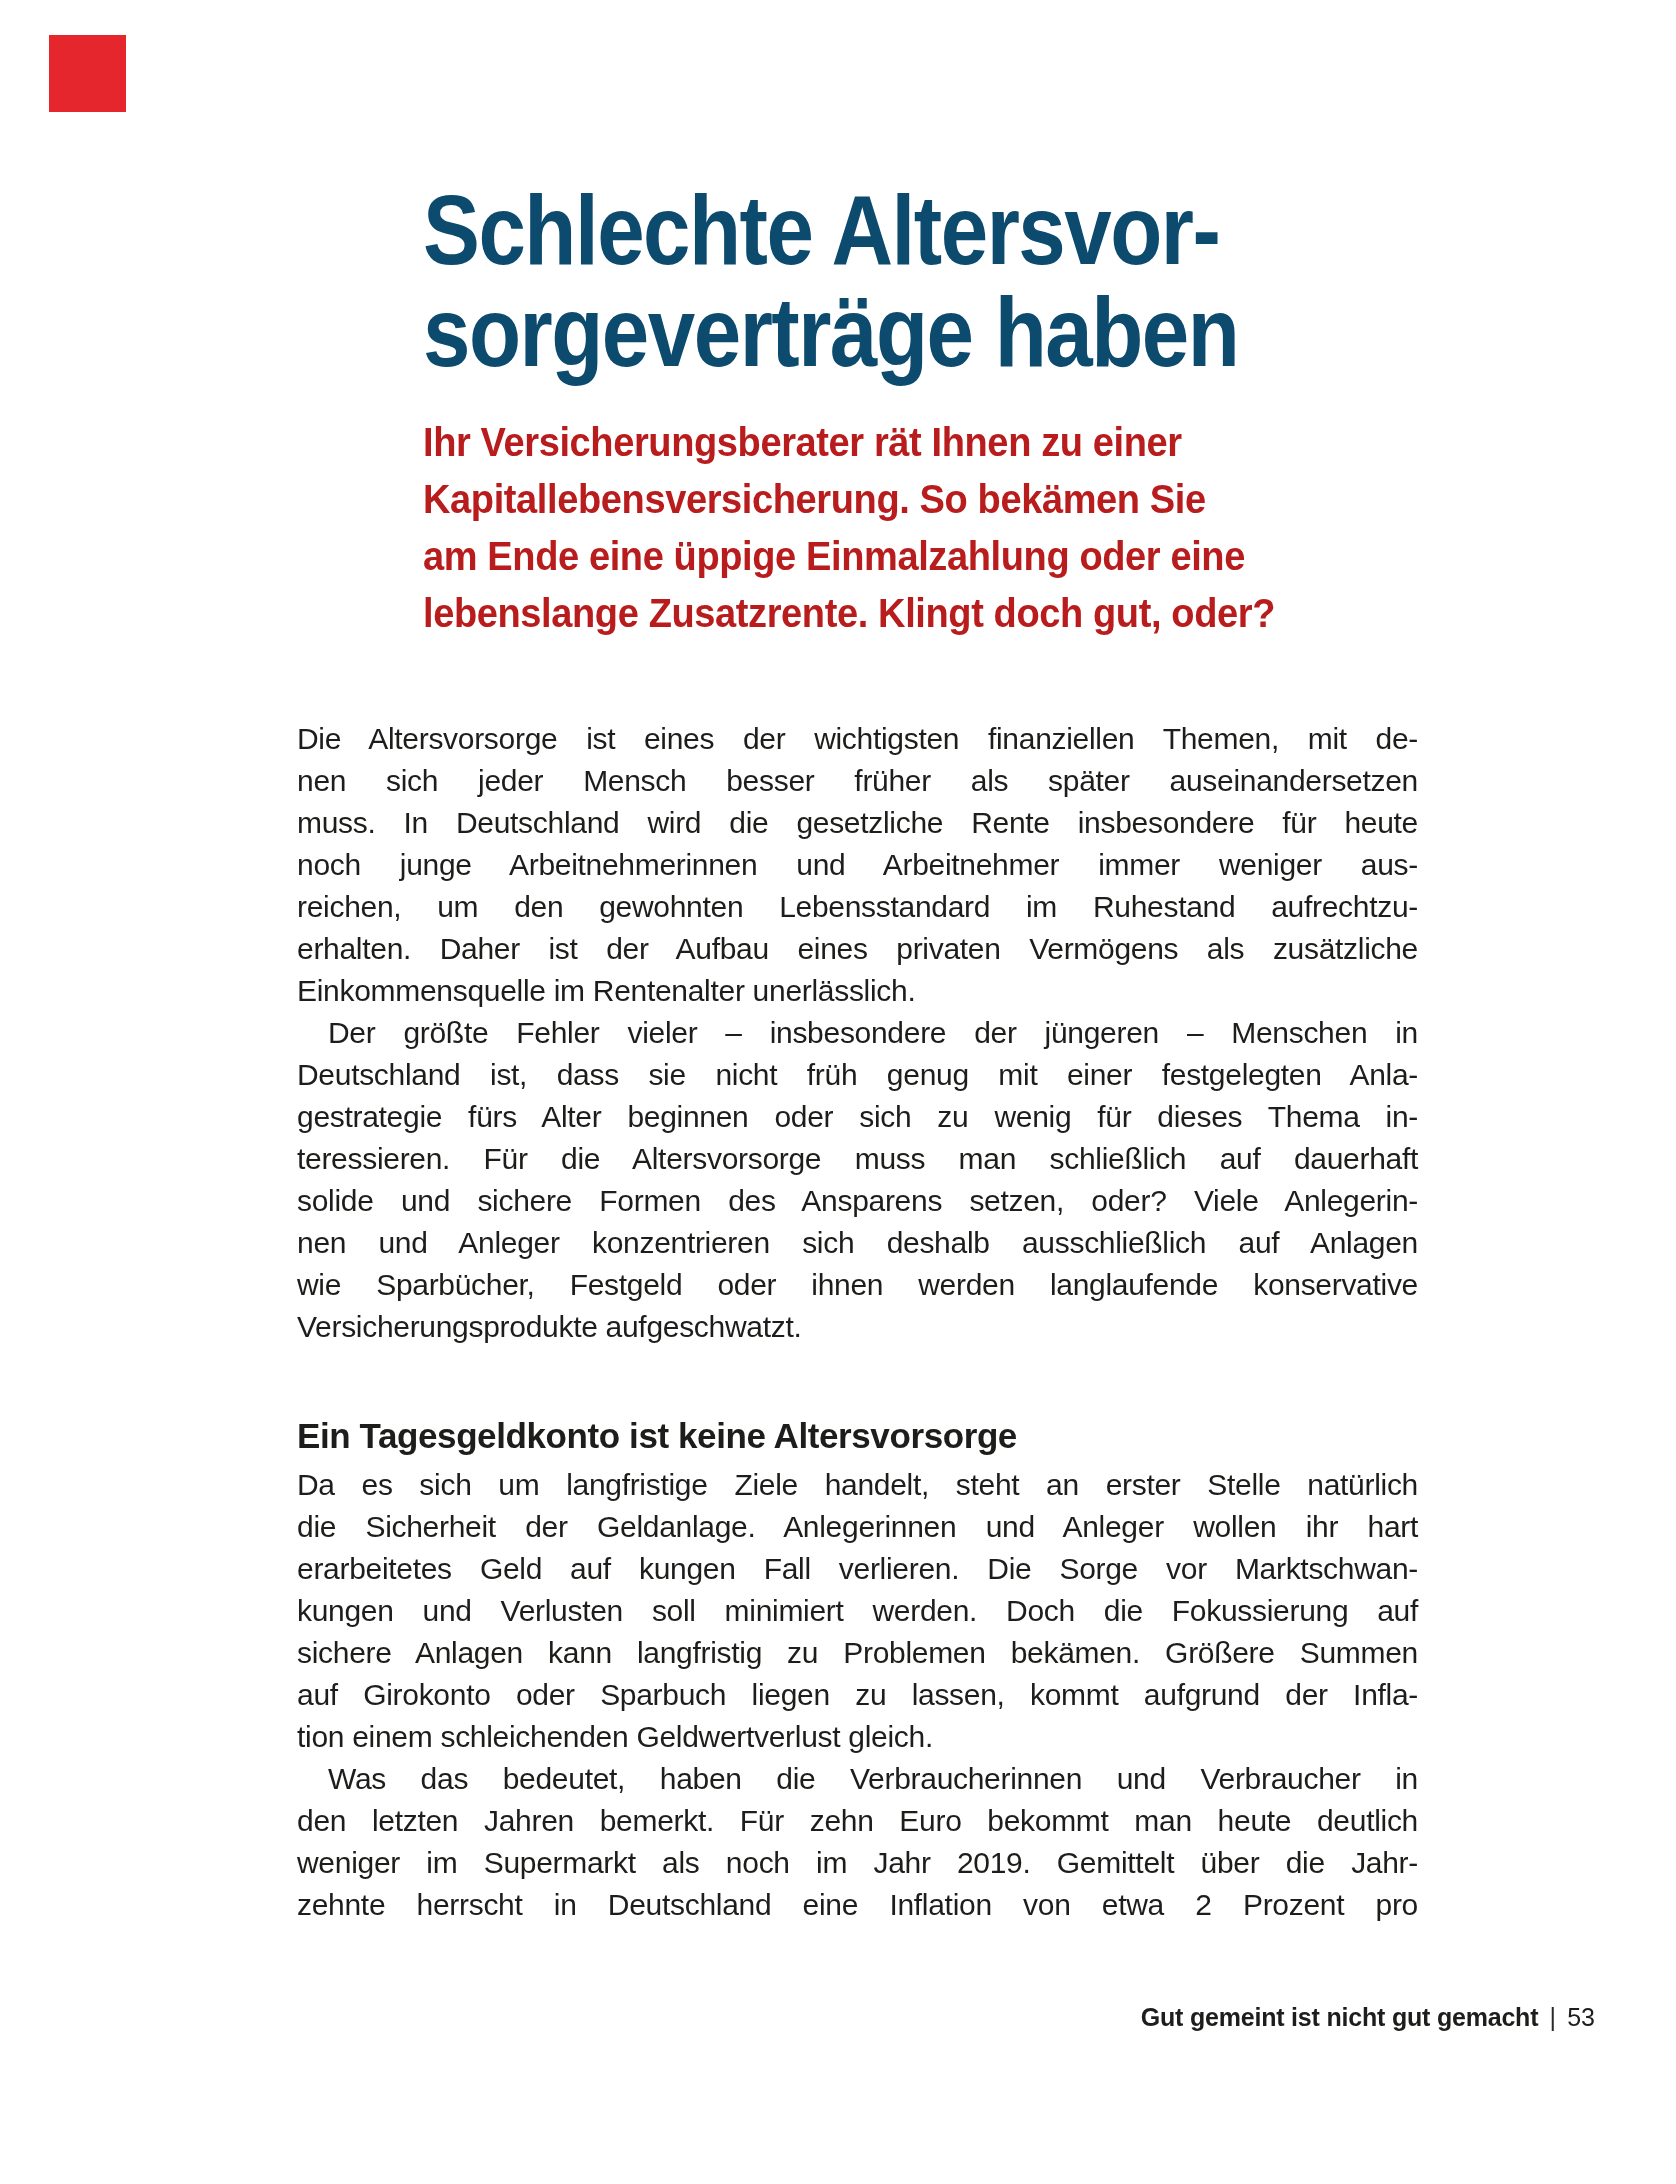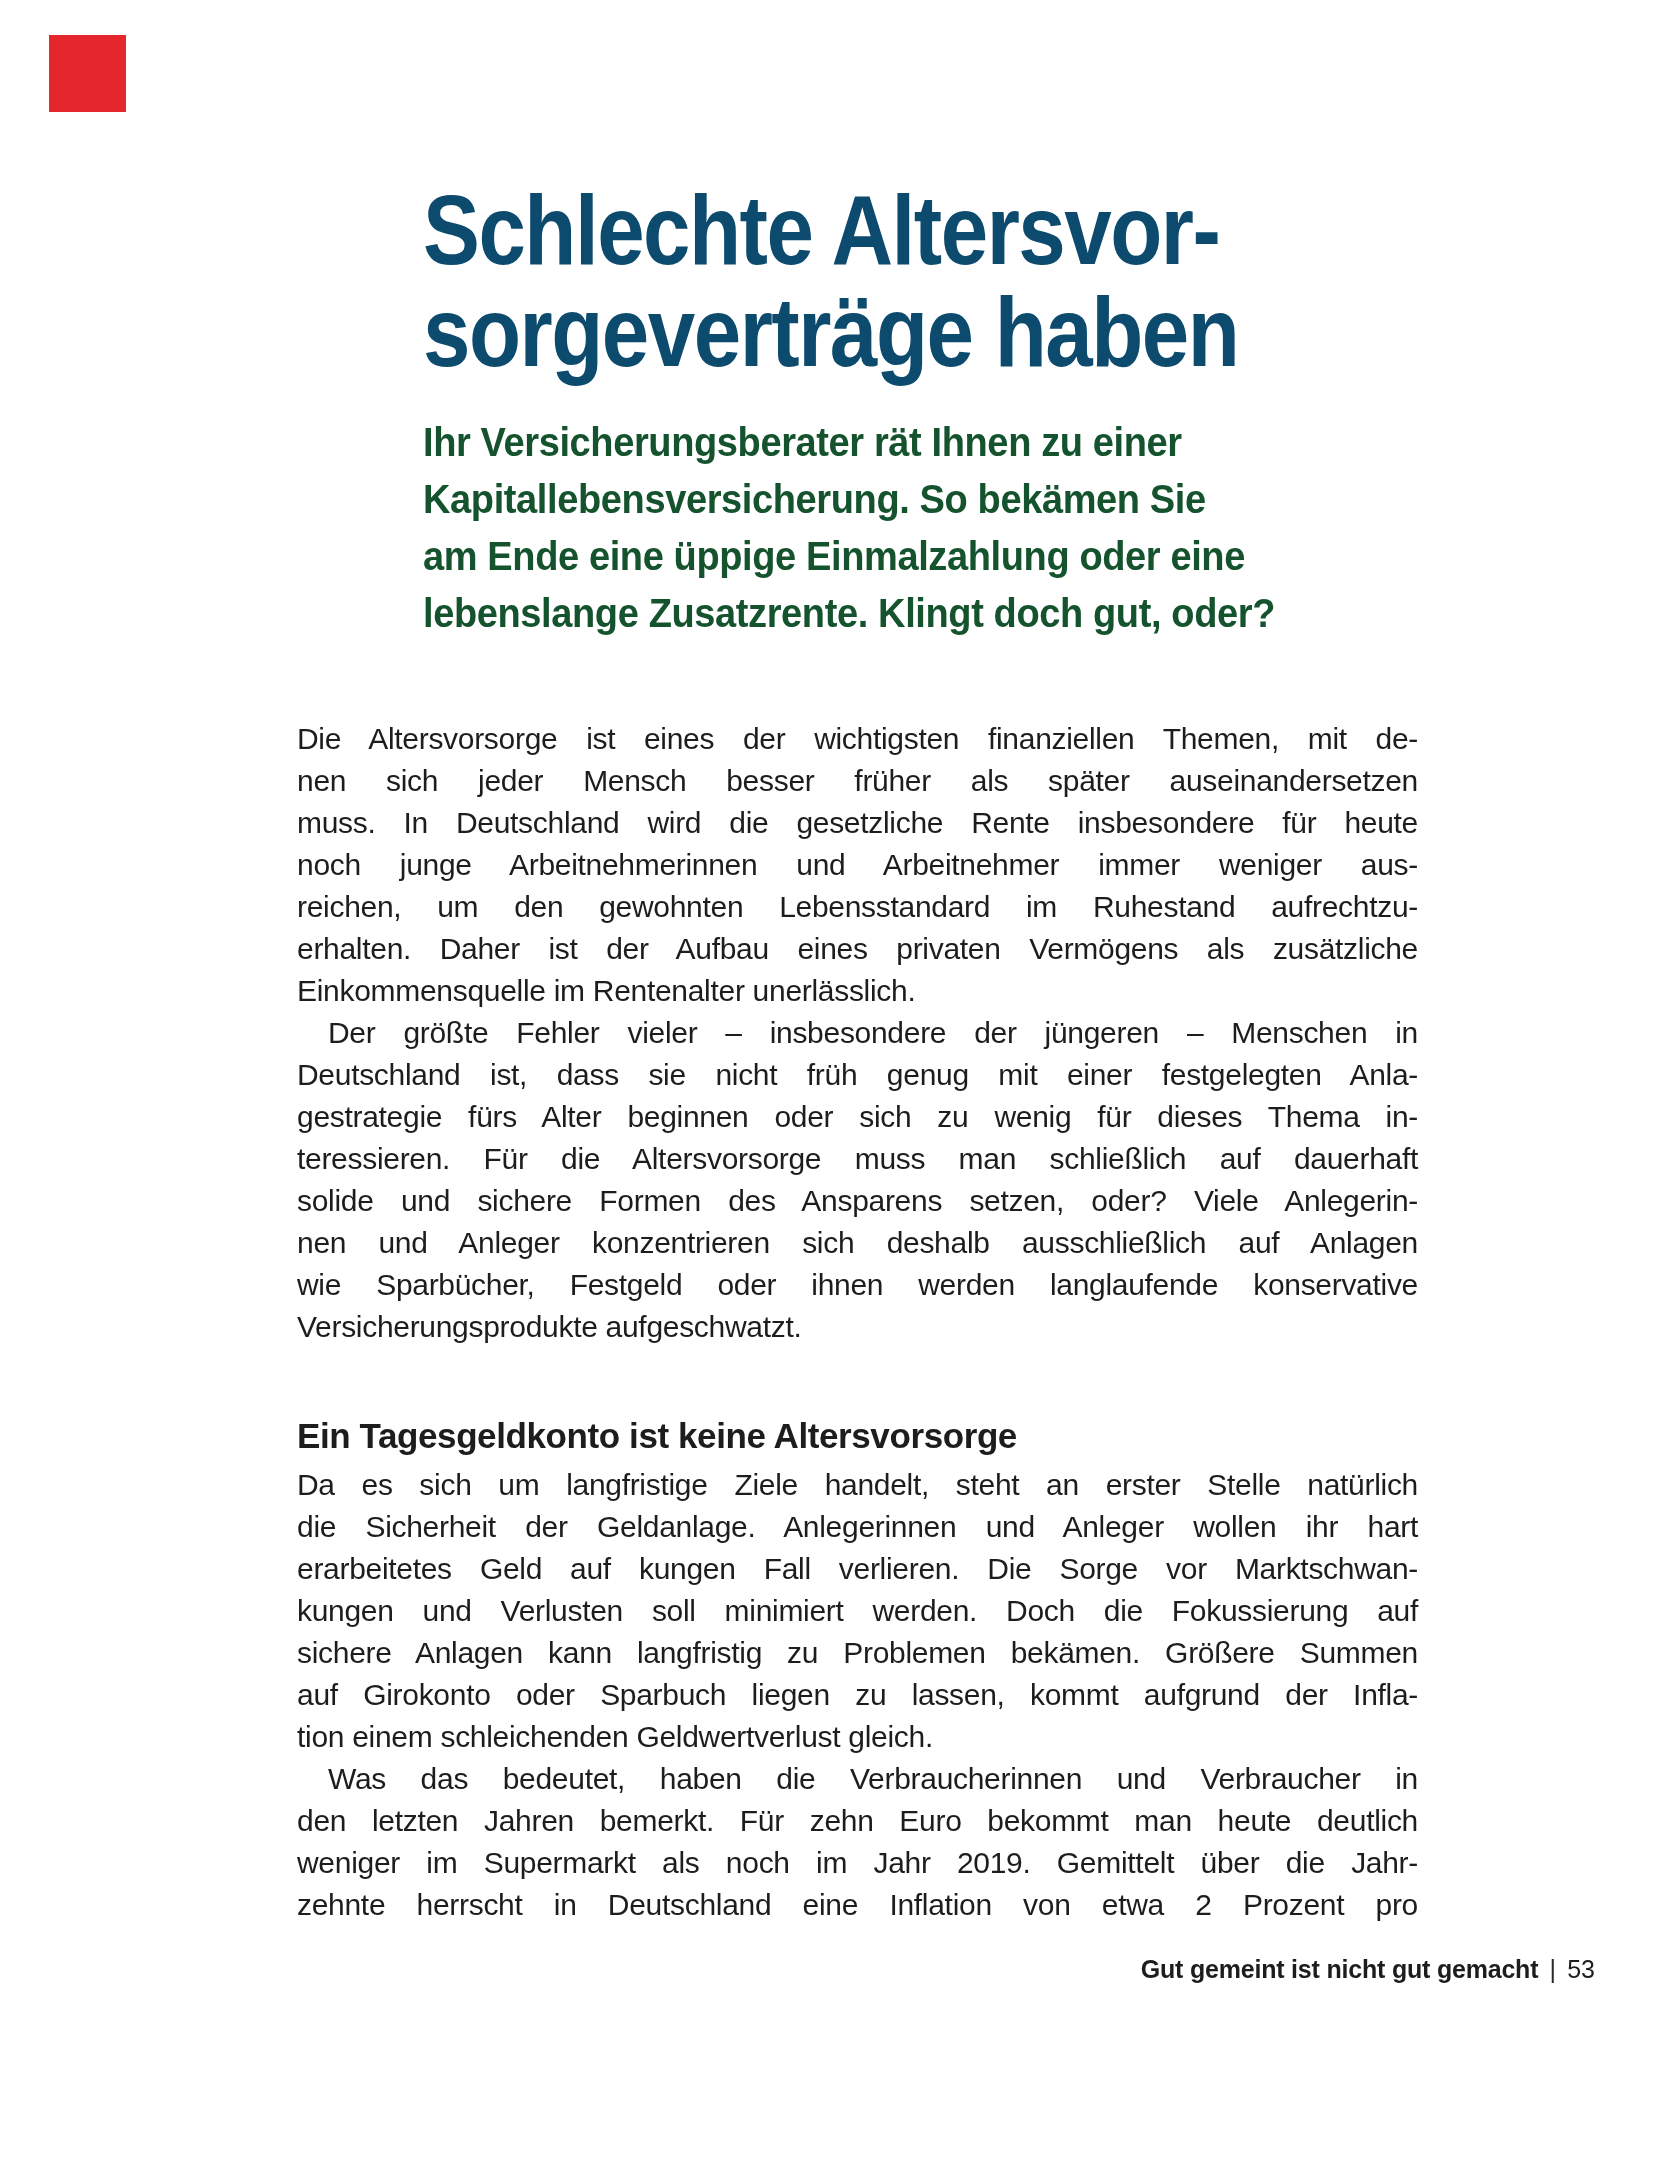--- a/index.html
+++ b/index.html
@@ -72,21 +72,21 @@
   h2.section {
     margin: 67px 0 6.9px 0;
     font-size: 35px;
     line-height: 42px;
     font-weight: bold;
     letter-spacing: -0.4px;
     color: #1d1d1b;
   }
   .footer {
     position: absolute;
-    top: 1952px;
+    top: 2000px;
     right: 82px;
     display: flex;
     align-items: baseline;
     font-size: 25px;
     line-height: 34px;
     white-space: nowrap;
   }
   .running-head { font-weight: bold; letter-spacing: -0.2px; }
   .foot-sep { font-weight: normal; padding: 0 11.2px; color: #2a2a28; }
   .page-num { font-weight: normal; }
@@ -96,21 +96,21 @@
 
 <div class="page" style="color: rgb(29, 29, 27);">
   <div class="corner-marker" style="background: rgb(229, 38, 45);"></div>
 
   <main class="content">
     <h1 class="title">
       <span class="h1-line">Schlechte Altersvor-</span>
       <span class="h1-line">sorgeverträge haben</span>
     </h1>
 
-    <div class="intro" style="color: #14532d;">
+    <div class="intro" style="color: #b91c1c;">
       <span class="intro-line">Ihr Versicherungsberater rät Ihnen zu einer</span>
       <span class="intro-line">Kapitallebensversicherung. So bekämen Sie</span>
       <span class="intro-line">am Ende eine üppige Einmalzahlung oder eine</span>
       <span class="intro-line">lebenslange Zusatzrente. Klingt doch gut, oder?</span>
     </div>
 
     <div class="body-text" id="blocks">
         <div class="para">
           <div class="line">Die Altersvorsorge ist eines der wichtigsten finanziellen Themen, mit de-</div>
           <div class="line">nen sich jeder Mensch besser früher als später auseinandersetzen</div>

